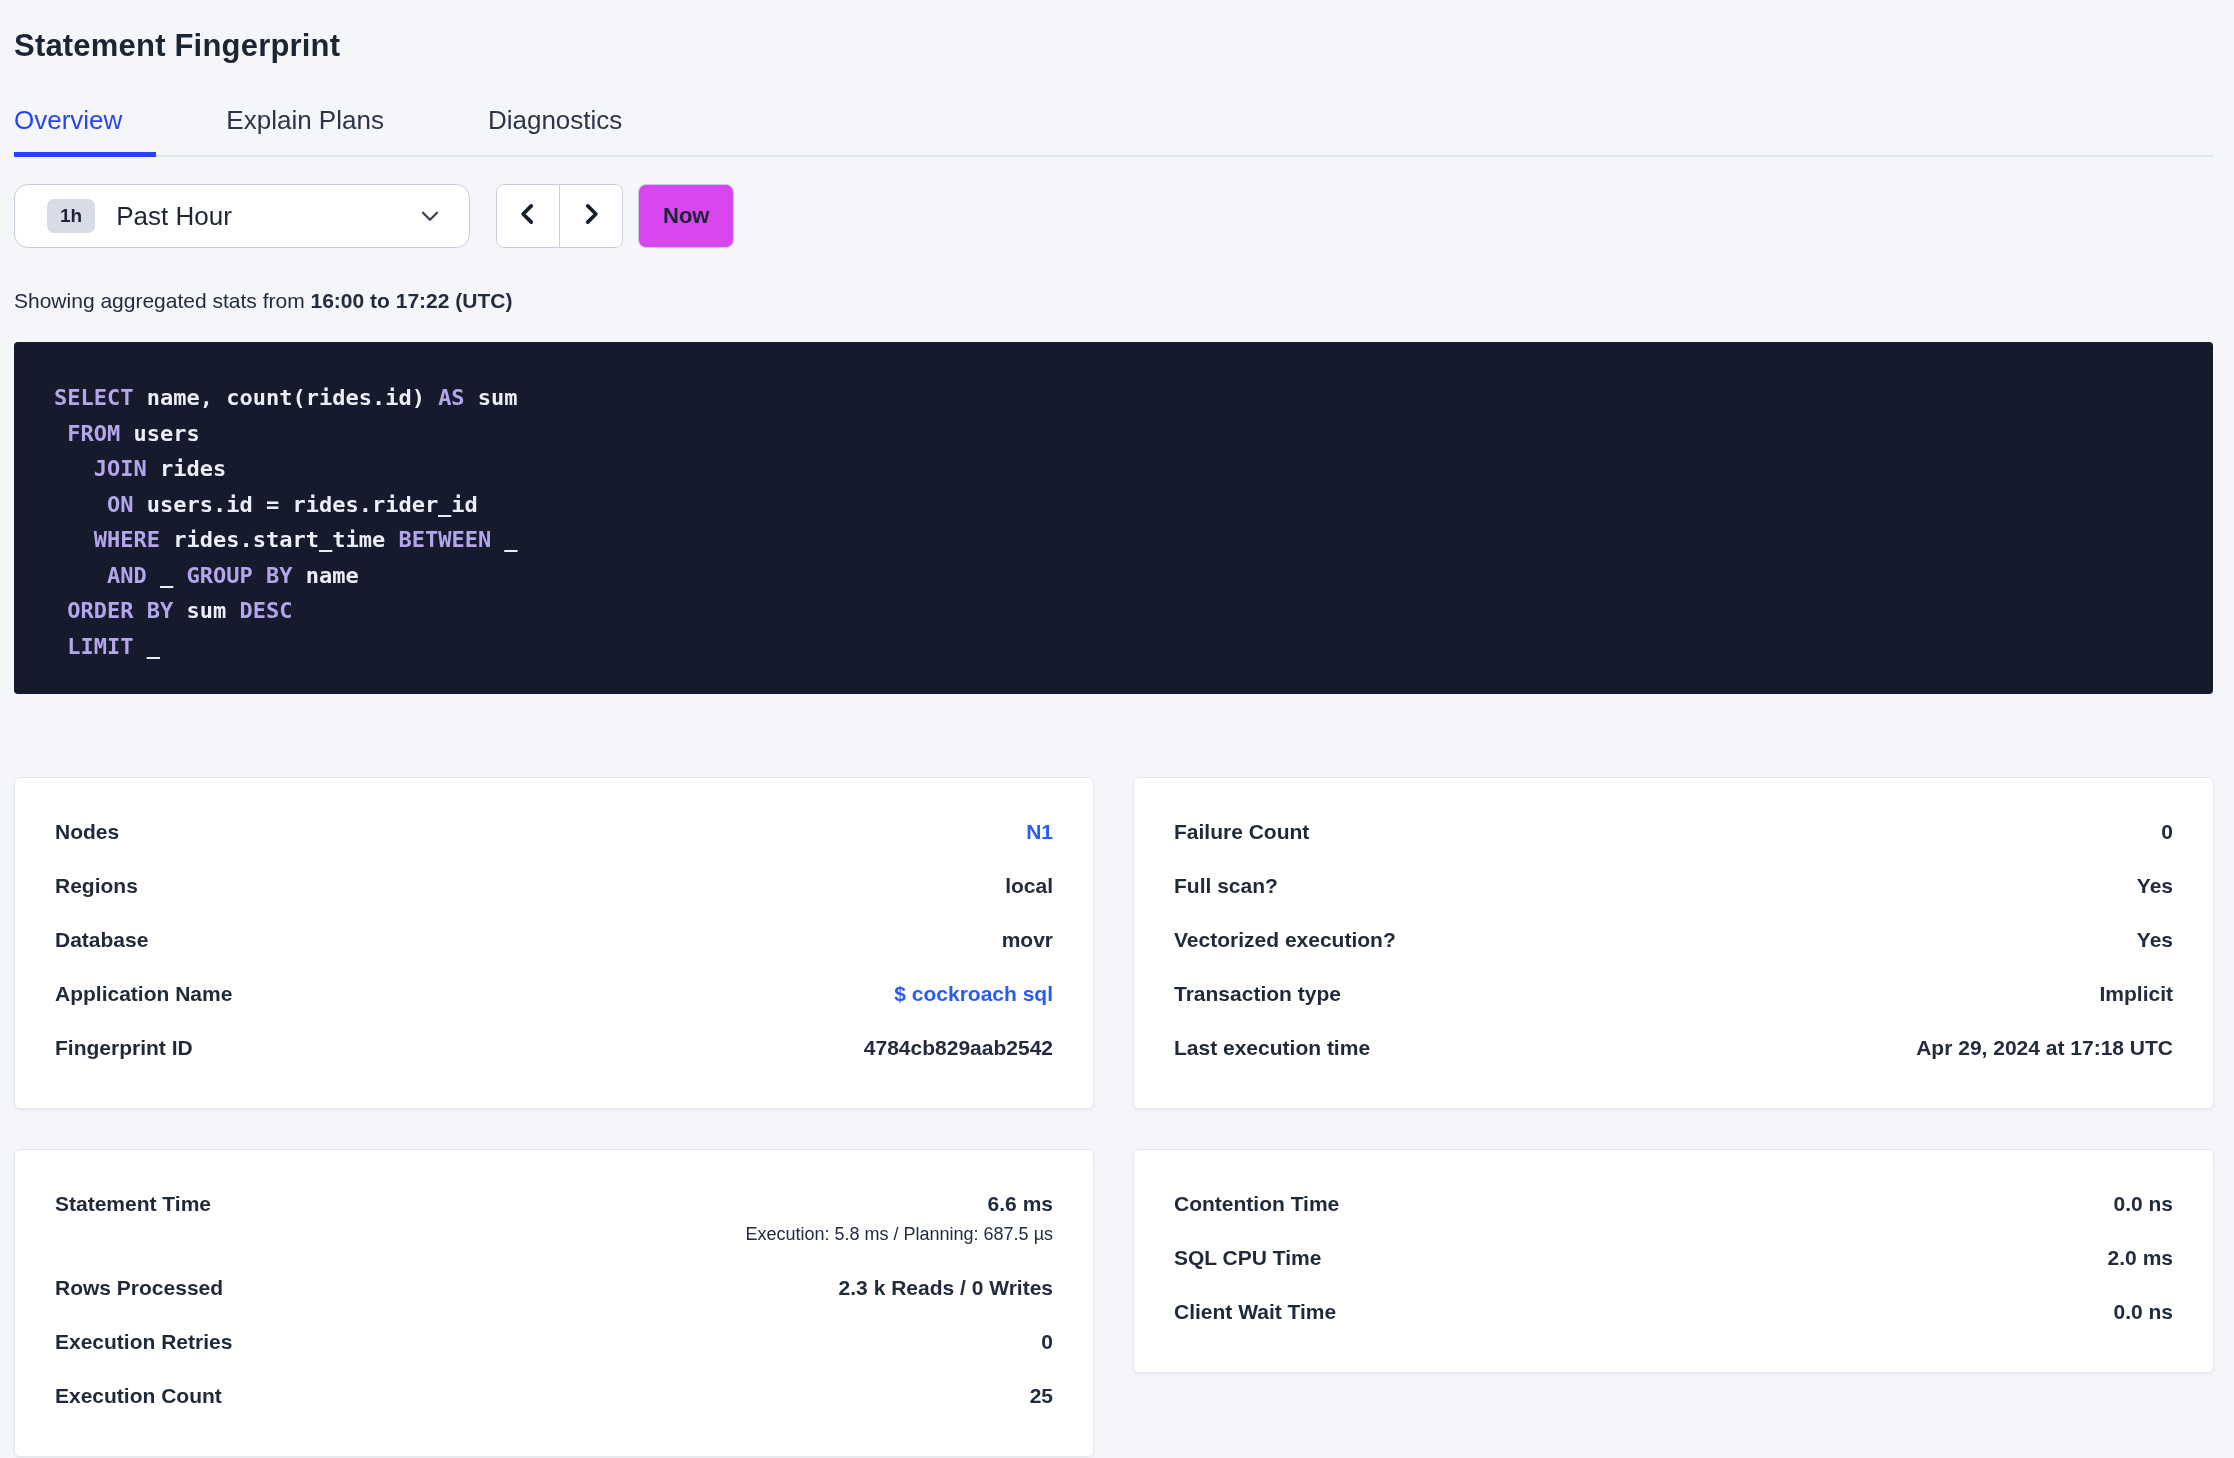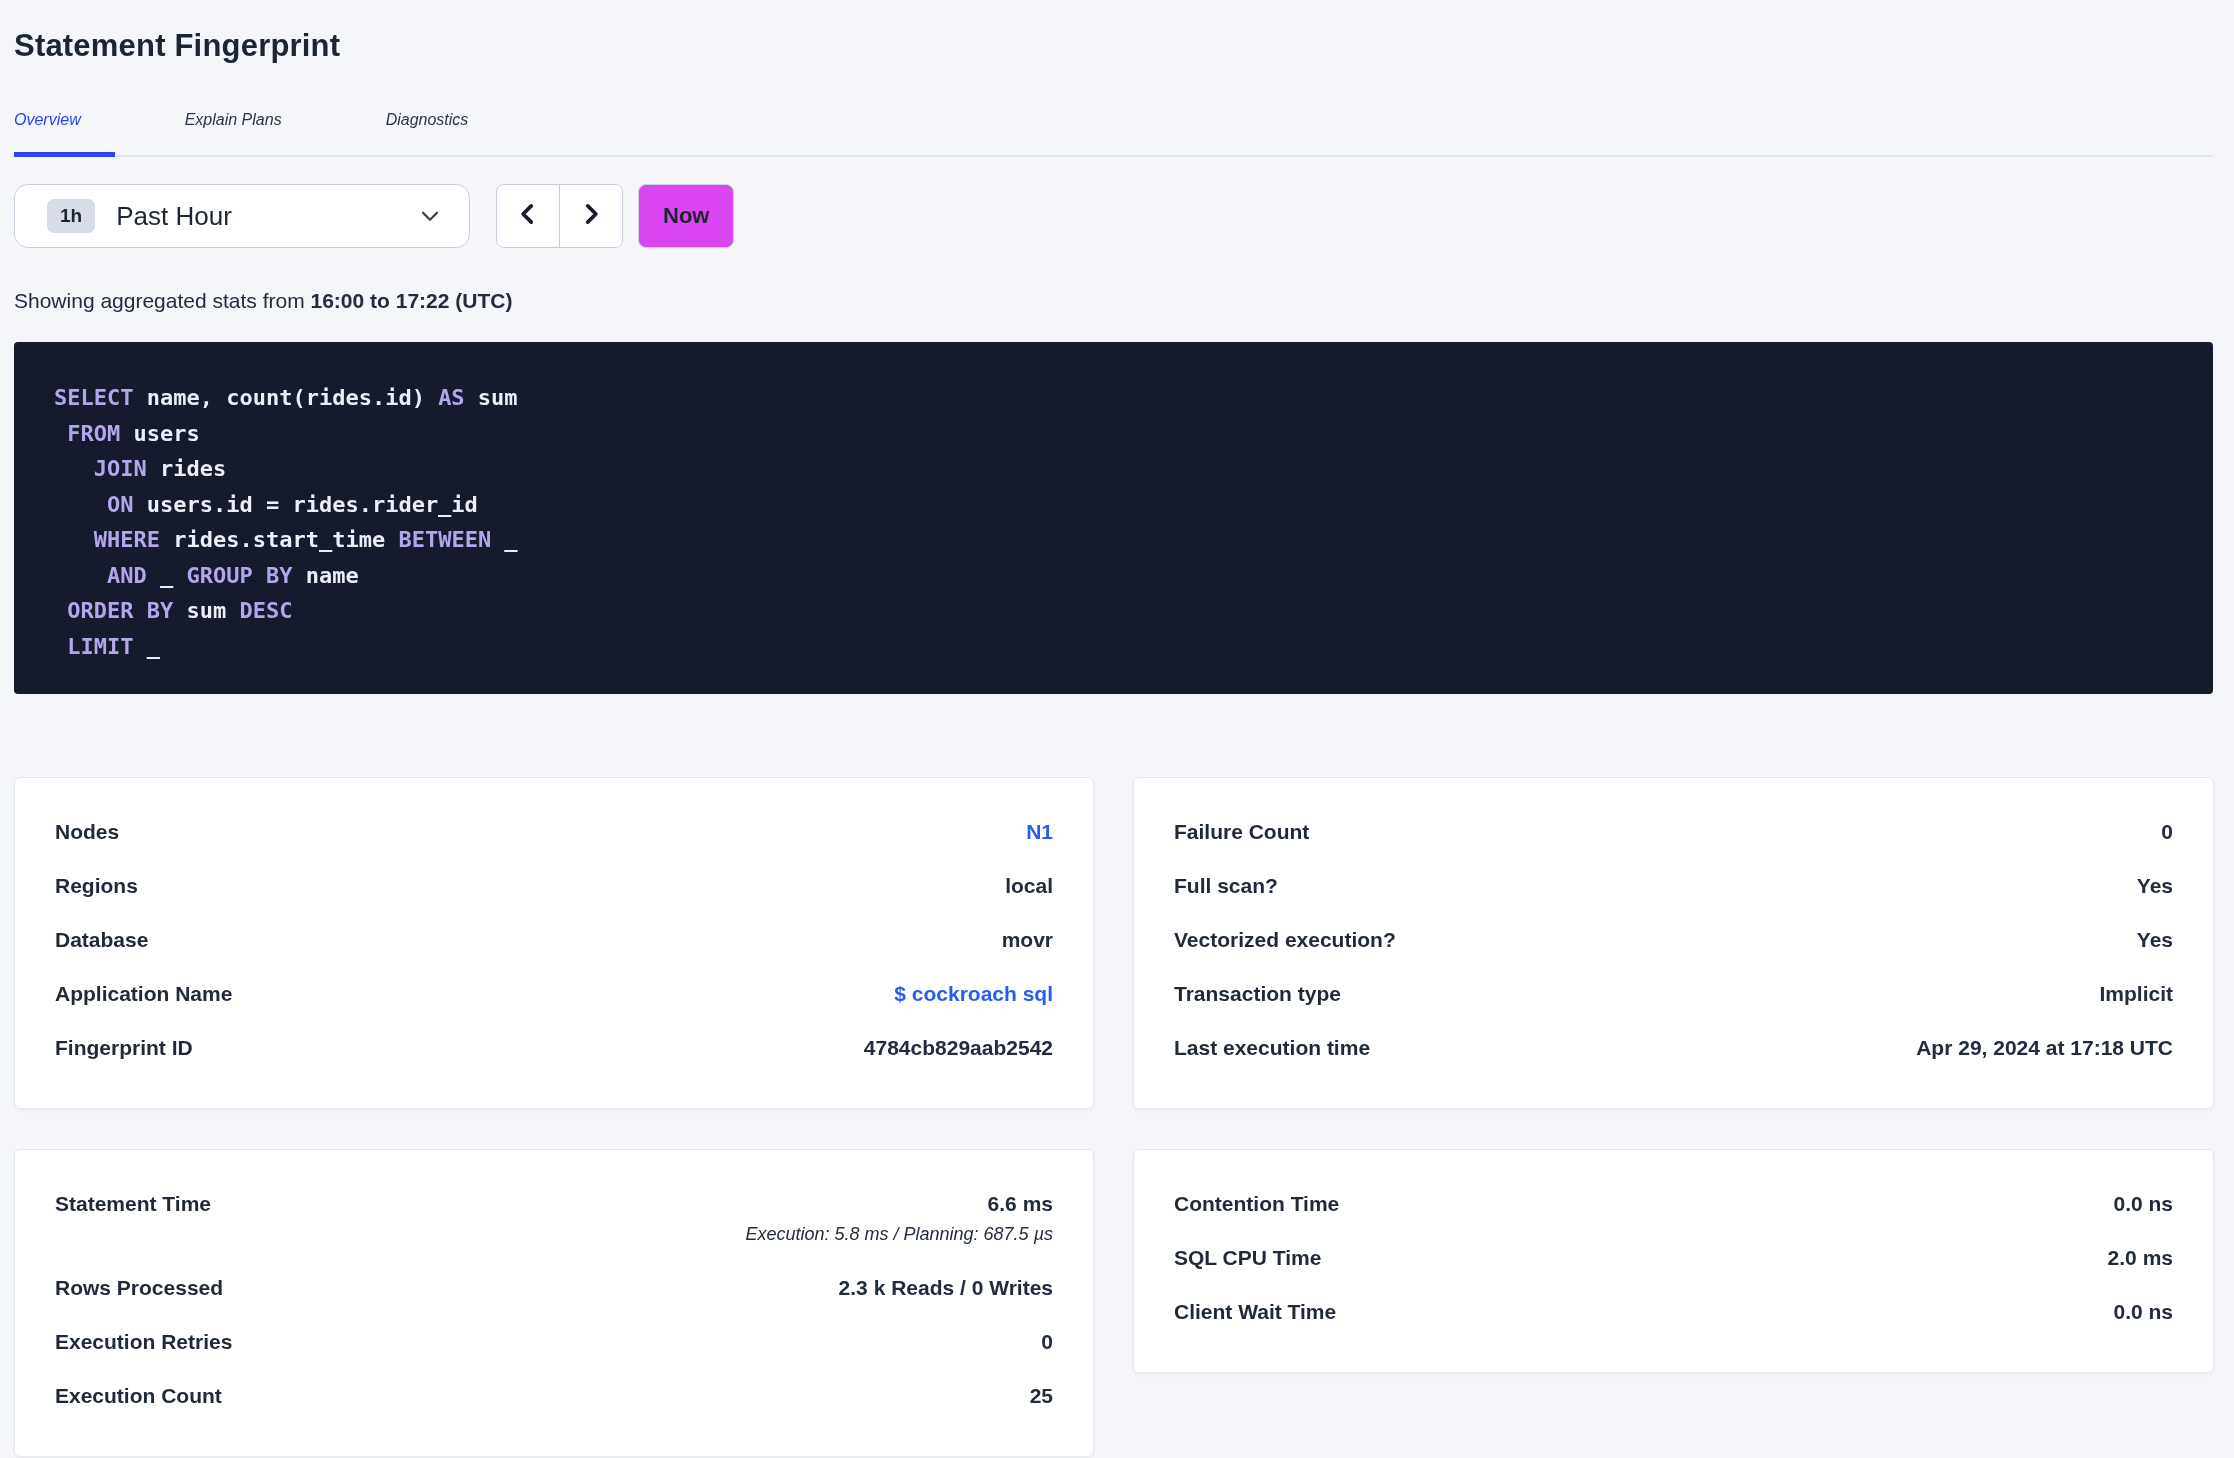--- a/index.html
+++ b/index.html
@@ -18,29 +18,28 @@
     color: #1c2534; letter-spacing: 0.2px;
   }
 
   
   .tab-bar {
     margin-top: 39px;
     border-bottom: 2px solid #e2e6ee;
     display: flex; align-items: flex-end;
   }
   .tab {
-    font-size: 16px; line-height: 30px;
+    font-size: 26px; line-height: 30px;
     color: #2c3547;
     padding: 0 34px 17px 0;
     margin-right: 70px;
     cursor: pointer;
     position: relative;
     border-bottom: 5px solid transparent;
     margin-bottom: -2px;
-    font-style: italic;
   }
   .tab.active { color: #2944f2; border-bottom-color: #2944f2; }
 
   
   .controls { margin-top: 27px; display: flex; align-items: center; }
   .time-select {
     width: 456px; height: 64px;
     background: #fff; border: 1px solid #c9cede; border-radius: 14px;
     display: flex; align-items: center;
     cursor: pointer;
@@ -97,21 +96,21 @@
   .card {
     background: #fff; border: 1px solid #e4e7ee; border-radius: 6px;
     box-shadow: 0 2px 3px rgba(40,52,80,0.04);
     padding: 40px 40px 46px 40px;
   }
   .stat-row { display: flex; justify-content: space-between; align-items: flex-start; margin-bottom: 26px; }
   .stat-row:last-child { margin-bottom: 0; }
   .stat-label { font-size: 21px; font-weight: 700; color: #1f2938; line-height: 28px; }
   .stat-value { font-size: 21px; font-weight: 700; color: #222c3d; line-height: 28px; text-align: right; }
   .stat-value.link { color: #2a5cf4; cursor: pointer; }
-  .stat-sub { font-size: 18px; color: #222c3d; line-height: 28px; margin-top: 2px; text-align: right; font-style: italic; }
+  .stat-sub { font-size: 18px; color: #222c3d; line-height: 28px; margin-top: 2px; text-align: right; }
 </style>
 </head>
 <body>
 
 <div class="page">
 
   <div class="page-title">Statement Fingerprint</div>
 
   <div class="tab-bar">
     <div class="tab active">Overview</div>

